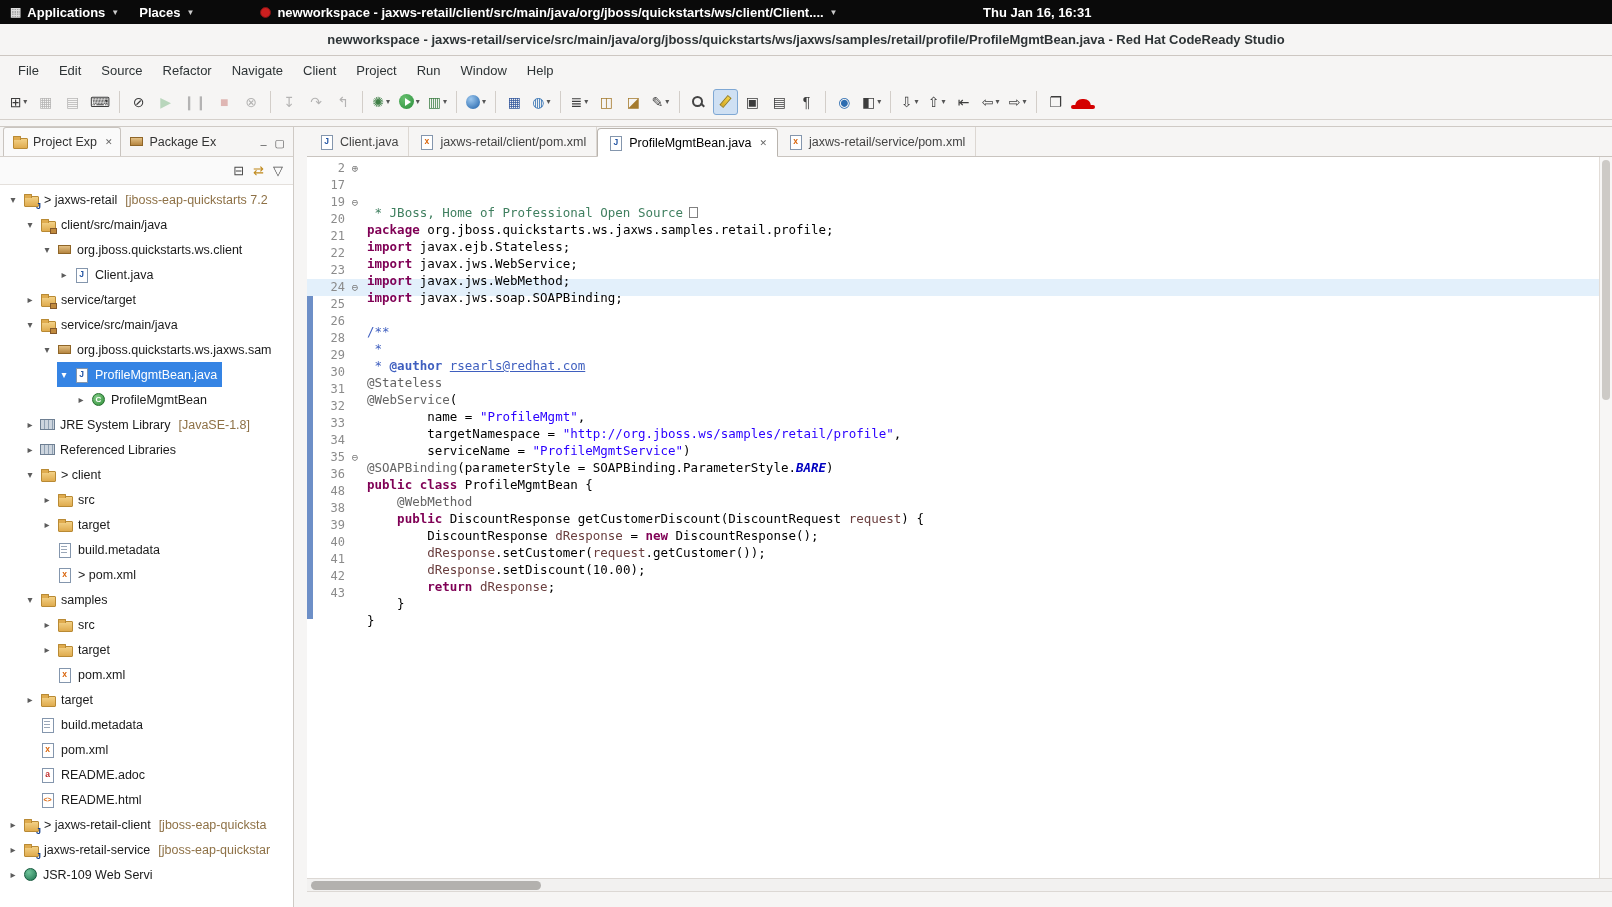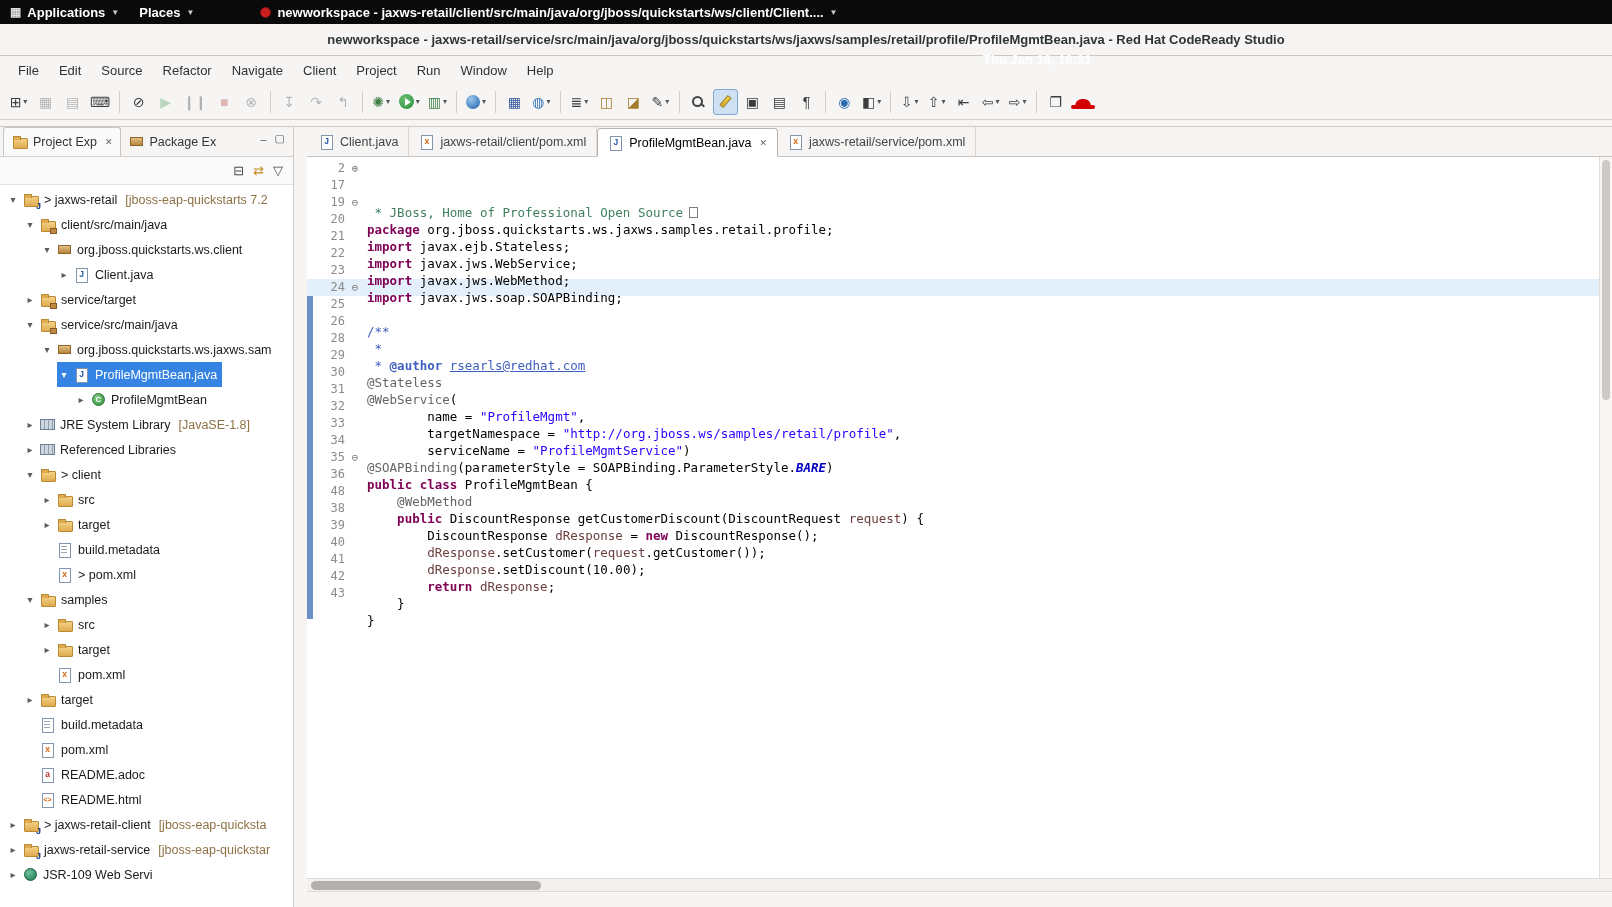--- a/index.html
+++ b/index.html
@@ -7,21 +7,21 @@
   body { font-family:"Liberation Sans", sans-serif; background:#f6f5f4; }
   .screen { width:1612px; height:907px; display:flex; flex-direction:column; overflow:hidden; background:#f6f5f4; }
 
   
   .gnome-bar { height:24px; background:#0a0a0a; color:#fff; display:flex; align-items:center; position:relative; font-size:13px; font-weight:600; flex:none; }
   .gbar-item { height:100%; display:flex; align-items:center; gap:6px; padding:0 10px; cursor:default; }
   .gbar-caret { font-size:8px; color:#ccc; }
   .gapps-ic { font-size:12px; color:#ddd; }
   .win-dot { width:11px; height:11px; border-radius:50%; background:#cc1f1f; border:1px solid #7e1414; flex:none; }
   .gwin { margin-left:46px; max-width:650px; white-space:nowrap; overflow:hidden; }
-  .gclock { position:absolute; left:975px; top:0; height:24px; display:flex; align-items:center; padding:0 8px;margin-top:47px; }
+  .gclock { position:absolute; left:975px; top:0; height:24px; display:flex; align-items:center; padding:0 8px; }
 
   
   .titlebar { height:32px; background:#f6f5f4; border-bottom:1px solid #cdc7c2; display:flex; align-items:center; justify-content:center; font-size:13px; font-weight:bold; color:#2e3436; flex:none; }
 
   
   .menubar { height:28px; background:#f6f5f4; display:flex; align-items:center; padding-left:8px; font-size:13px; color:#2e3436; flex:none; }
   .menu-item { padding:4px 10px; border-radius:3px; }
 
   
   .toolbar { height:36px; background:#f6f5f4; border-bottom:1px solid #d5d0cb; display:flex; align-items:center; padding:0 5px; flex:none; }
@@ -41,21 +41,21 @@
   .redhat-ic { width:16px; height:8px; background:#d40000; border-radius:8px 8px 1px 1px; position:relative; display:inline-block; margin-top:2px; }
   .redhat-ic::after { content:""; position:absolute; left:-4px; bottom:-2px; width:24px; height:4px; background:#d40000; border-radius:2px; }
 
   
   .main { flex:1; display:flex; border-top:1px solid #cfcac5; min-height:0; }
   .explorer { width:294px; flex:none; background:#fff; border-right:1px solid #cfcac5; display:flex; flex-direction:column; overflow:hidden; }
   .sash { width:13px; flex:none; background:#f6f5f4; }
   .editor { flex:1; display:flex; flex-direction:column; background:#fff; min-width:0; }
 
   
-  .panel-tabs { height:30px; background:#f6f5f4; border-bottom:1px solid #d5d0cb; display:flex; padding-left:3px; flex:none; }
+  .panel-tabs { height:30px; background:#f6f5f4; border-bottom:1px solid #d5d0cb; display:flex; align-items:flex-end; padding-left:3px; flex:none; }
   .ptab { height:29px; display:flex; align-items:center; gap:5px; padding:0 8px; font-size:12.5px; color:#333; }
   .ptab.act { background:#fafafa; border:1px solid #c9c4bf; border-bottom:none; border-radius:3px 3px 0 0; }
   .xbtn { font-size:9px; color:#666; margin-left:3px; }
   .win-btns { margin-left:auto; display:flex; align-items:center; gap:8px; padding:0 8px 6px 0; }
   .wbtn { font-size:11px; color:#555; }
   .panel-toolbar { height:28px; background:#fafafa; border-bottom:1px solid #e4e0dc; display:flex; justify-content:flex-end; align-items:center; gap:9px; padding:0 10px; flex:none; }
   .pv-btn { font-size:13px; color:#4a4a4a; }
 
   
   .tree { flex:1; overflow:hidden; background:#fff; padding-top:2px; }

